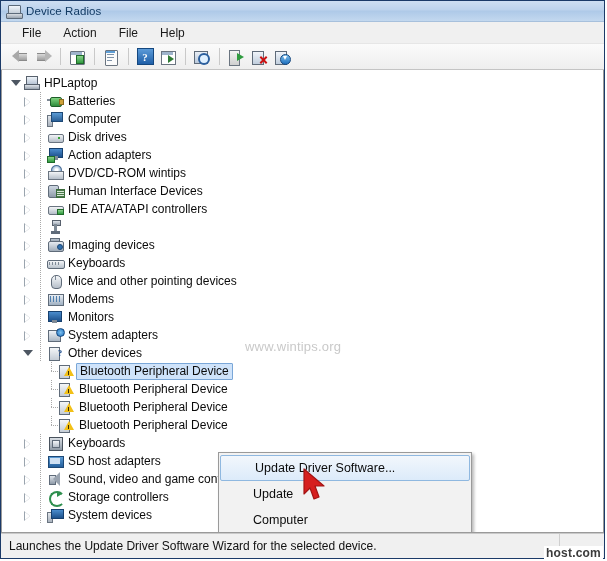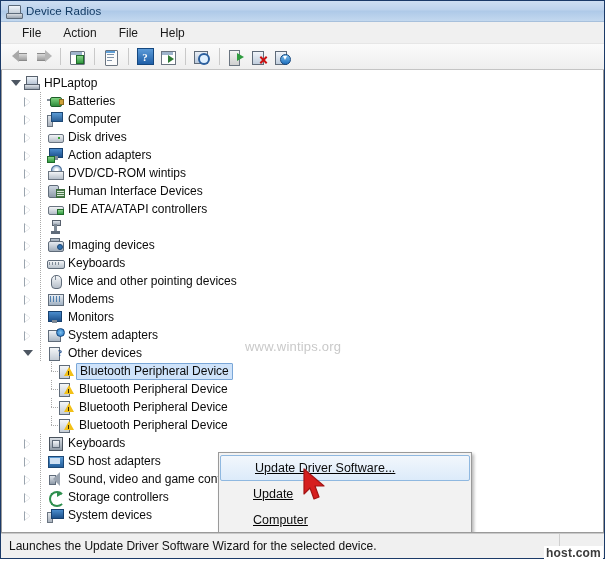--- a/index.html
+++ b/index.html
@@ -466,21 +466,20 @@
   
   #ctxmenu {
     position: absolute;
     left: 216px; top: 382px;
     width: 252px;
     background: #f2f2f2;
     border: 1px solid #9a9a9a;
     box-shadow: 2px 2px 3px rgba(0,0,0,.28);
     padding: 2px 0;
     z-index: 50;
-    text-decoration: underline;
   }
   .ctx-item {
     height: 26px;
     display: flex;
     align-items: center;
     padding-left: 34px;
     font-size: 12.5px;
     color: #0b0b0b;
     white-space: nowrap;
     cursor: default;

